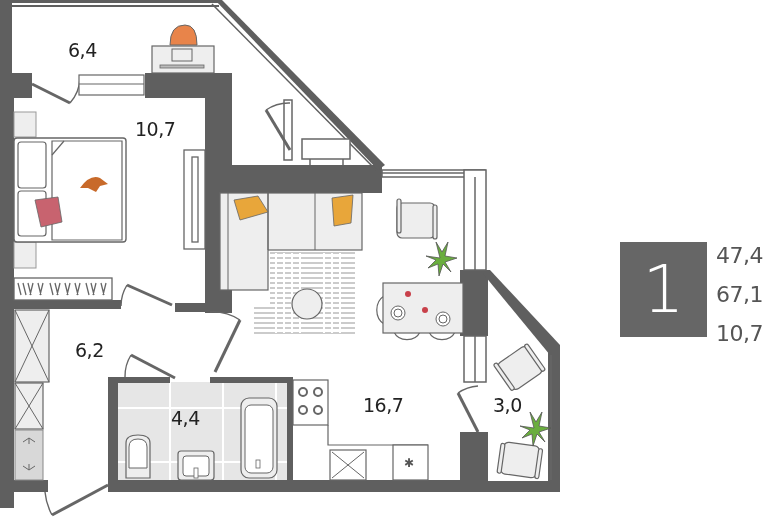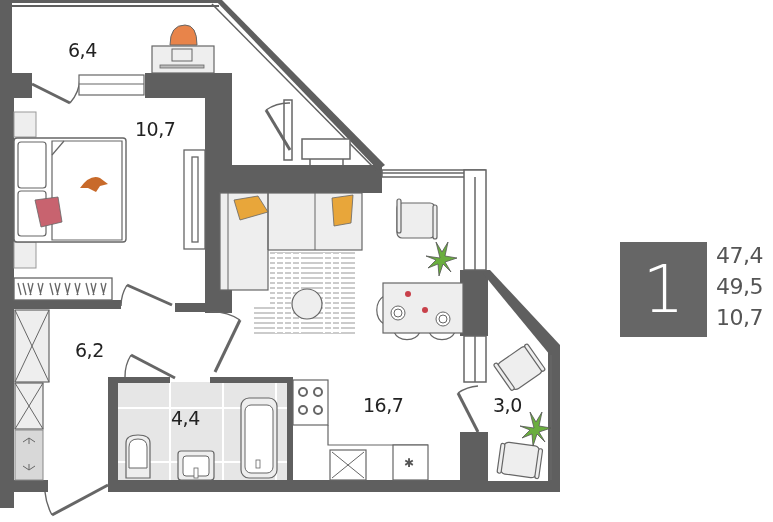--- a/index.html
+++ b/index.html
@@ -1,20 +1,20 @@
 <!DOCTYPE html>
 <html><head>
 <meta charset="utf-8">
 <style>
   html, body { margin: 0; padding: 0; background: #ffffff; }
   body { width: 773px; height: 522px; position: relative; overflow: hidden; font-family: "DejaVu Sans", sans-serif; }
   #plan { position: absolute; left: 0; top: 0; }
   .room-label { font-family: "DejaVu Sans", sans-serif; font-size: 19px; fill: #222222; letter-spacing: -0.5px; }
   .badge { position: absolute; left: 620px; top: 242px; width: 87px; height: 95px; background: #666666; color: #ffffff; font-family: "DejaVu Sans", sans-serif; font-size: 66px; font-weight: 200; display: flex; align-items: center; justify-content: center; }
-  .areas { position: absolute; left: 716px; top: 242px; display: flex; flex-direction: column; gap: 4px; }
+  .areas { position: absolute; left: 716px; top: 242px; display: flex; flex-direction: column; gap: 12px; }
   .areas span { font-family: "DejaVu Sans", sans-serif; font-size: 22px; color: #555555; line-height: 27px; letter-spacing: -0.5px; }
 </style>
 </head>
 <body>
 
 <svg id="plan" width="773" height="522" viewBox="0 0 773 522" xmlns="http://www.w3.org/2000/svg">
 
   <g>
     <rect x="117" y="382" width="170" height="98" fill="#e6e6e6"></rect>
     <line x1="170" y1="382" x2="170" y2="480" stroke="#fff" stroke-width="2"></line>
@@ -225,15 +225,15 @@
   <text class="room-label" x="135" y="136">10,7</text>
   <text class="room-label" x="75" y="357">6,2</text>
   <text class="room-label" x="171" y="425">4,4</text>
   <text class="room-label" x="363" y="412">16,7</text>
   <text class="room-label" x="493" y="412">3,0</text>
 </svg>
 
 <div class="badge">1</div>
 <div class="areas">
   <span>47,4</span>
-  <span>49,5</span>
+  <span>67,1</span>
   <span>10,7</span>
 </div>
 
 </body></html>

